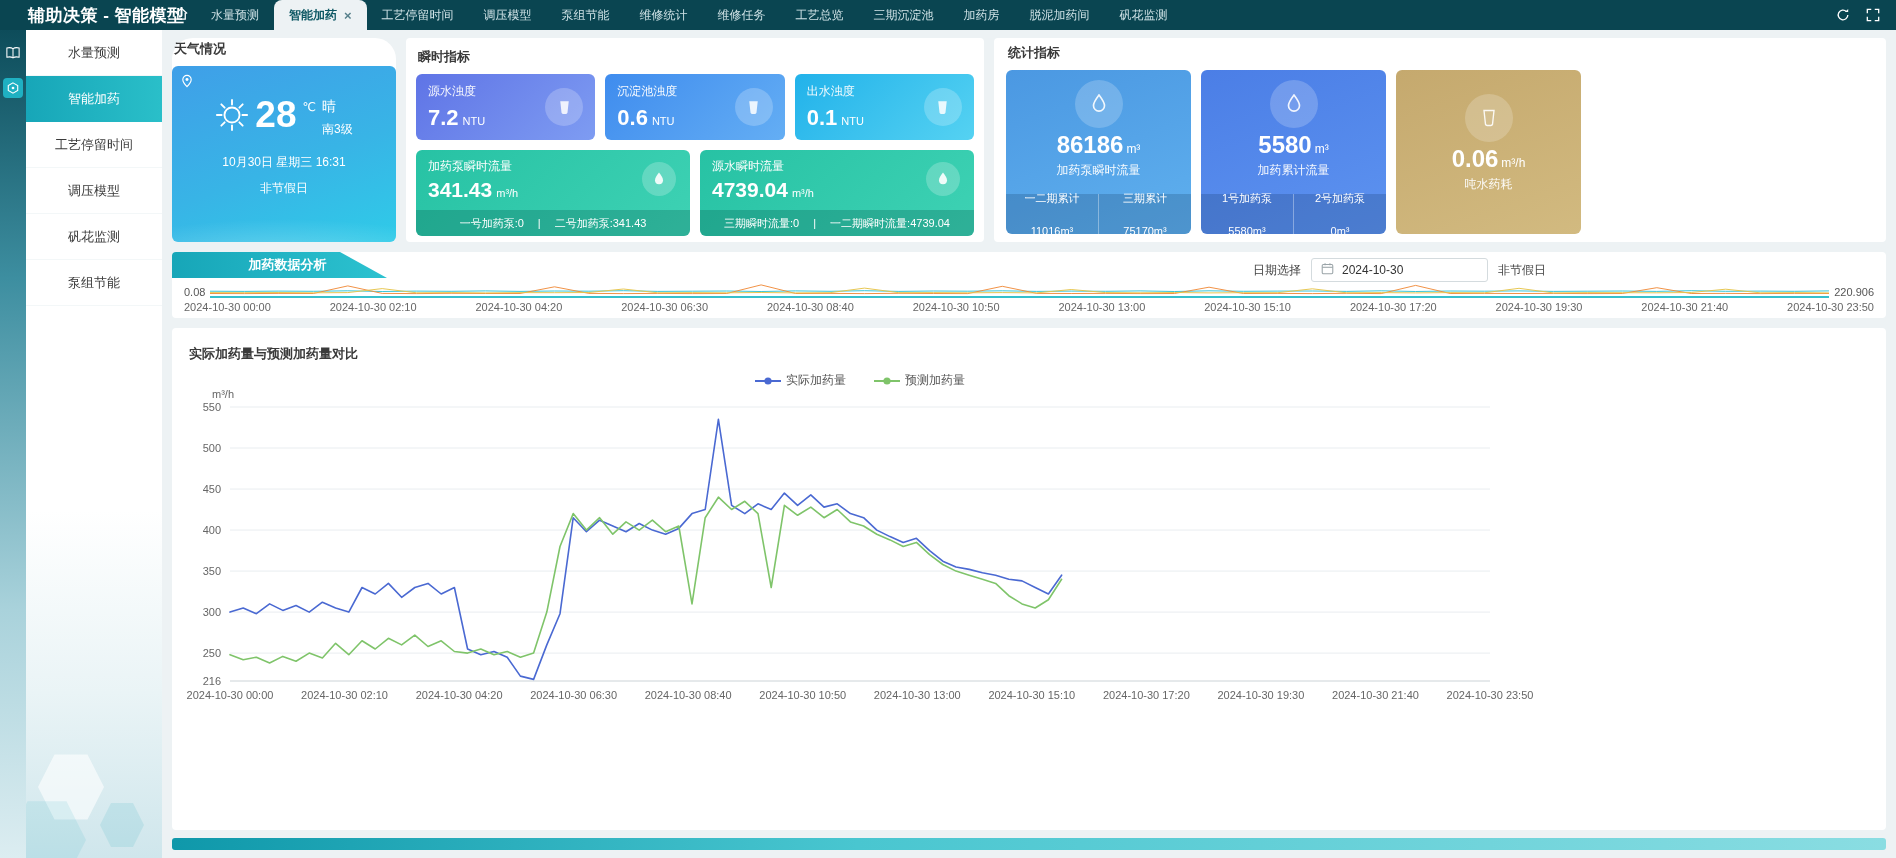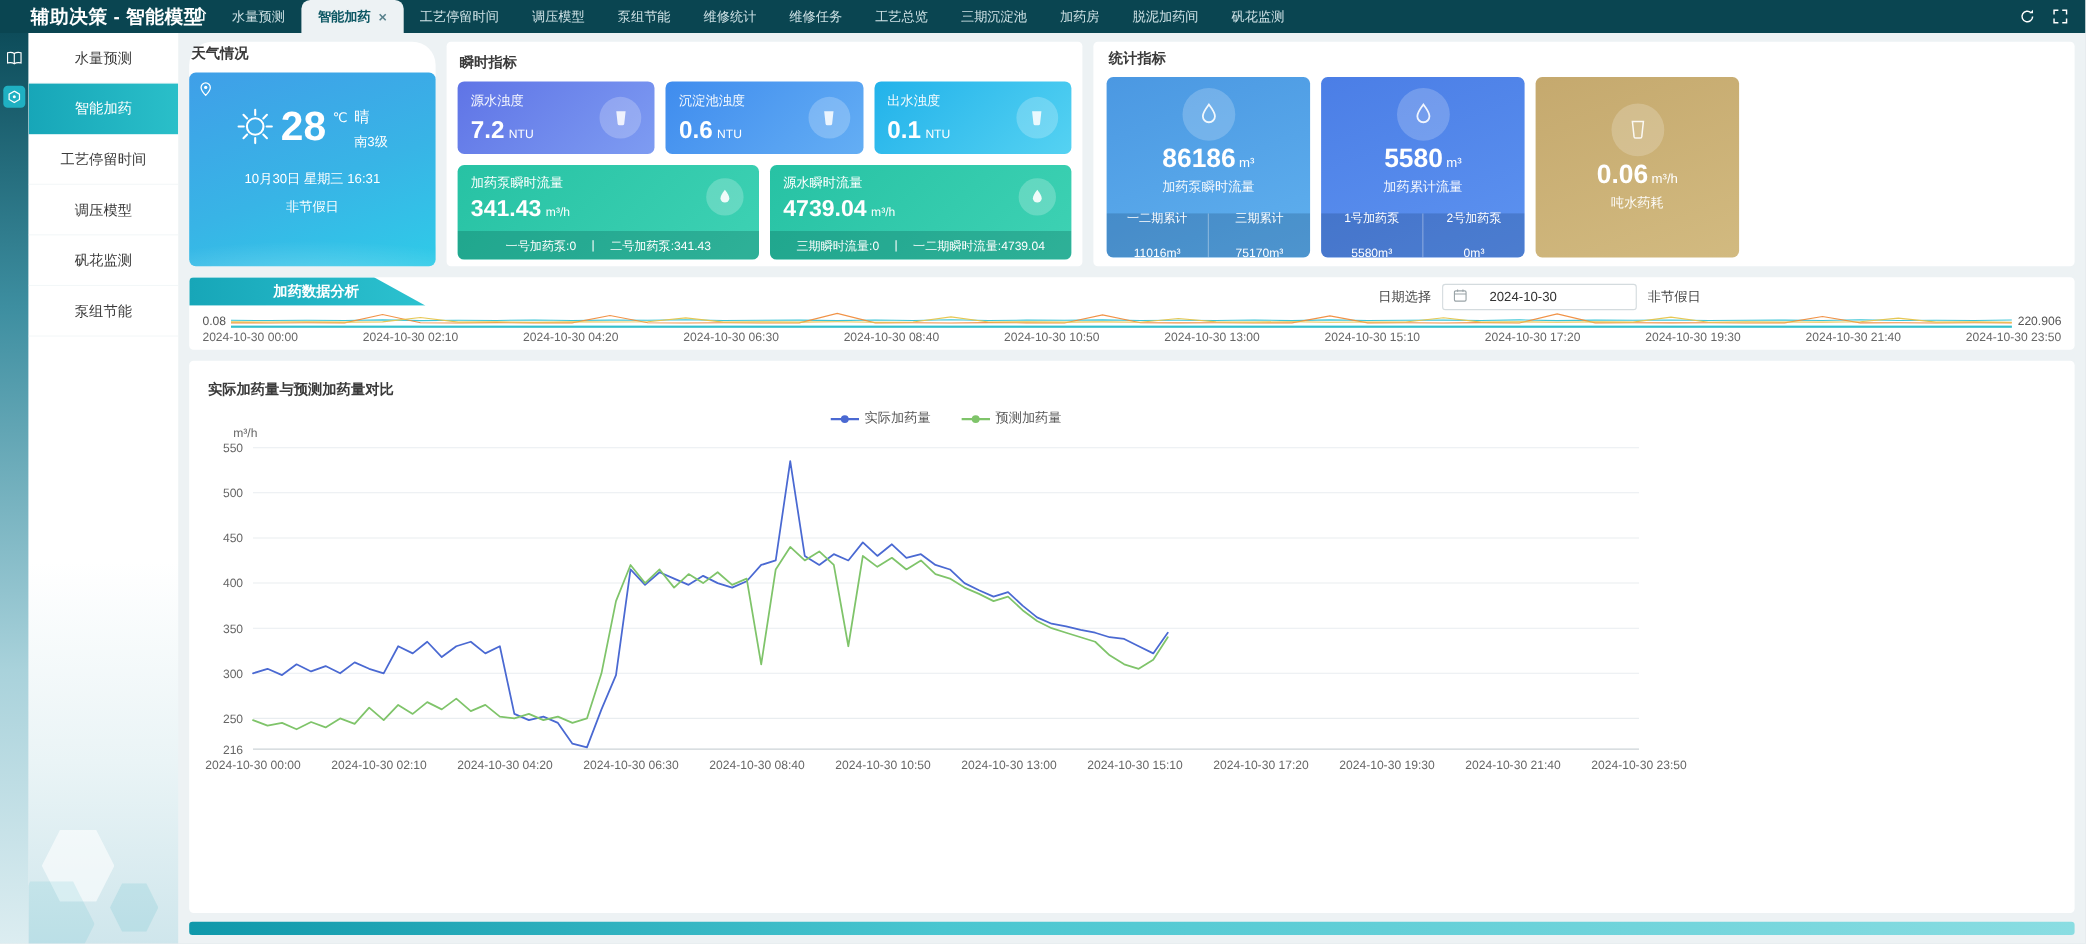--- a/index.html
+++ b/index.html
@@ -109,21 +109,21 @@
 
   
   .analysis-panel { height:66px; position:relative; margin-bottom:10px; border-radius:4px 4px 4px 4px; }
   .ribbon { position:absolute; top:0; left:0; height:26px; width:215px; color:#fff; font-size:13px; font-weight:bold;
             line-height:26px; padding-left:16px; border-radius:4px 0 0 0;
             background:linear-gradient(90deg,var(--accent,#0f93a8),#2cc2d0);
             clip-path:polygon(0 0,168px 0,215px 100%,0 100%);text-align:center; }
   .analysis-controls { position:absolute; top:6px; right:340px; display:flex; align-items:center; gap:10px;
                        font-size:12px; color:#444; }
   .date-input { width:177px; height:24px; border:1px solid #d4dbde; border-radius:3px; background:#fff;
-                display:flex; align-items:center; gap:20px; padding:0 9px; color:#333; cursor:pointer; }
+                display:flex; align-items:center; gap:8px; padding:0 9px; color:#333; cursor:pointer; }
   .spark-row { position:absolute; left:12px; right:12px; top:30px; height:16px; display:flex; align-items:flex-end;
                gap:5px; font-size:11px; color:#555; }
   .sparkline { flex:1; height:16px; position:relative; border-bottom:2px solid #35c0cc; }
   .sparkline svg { position:absolute; inset:0; }
   .spark-xlabels { position:absolute; left:12px; right:12px; top:49px; display:flex; justify-content:space-between;
                    font-size:11px; color:#666; white-space:nowrap; }
 
   
   .chart-panel { flex:1; position:relative; overflow:hidden; }
   .chart-title { position:absolute; top:17px; left:17px; font-size:13px; font-weight:bold; color:#3a3a3a; }

